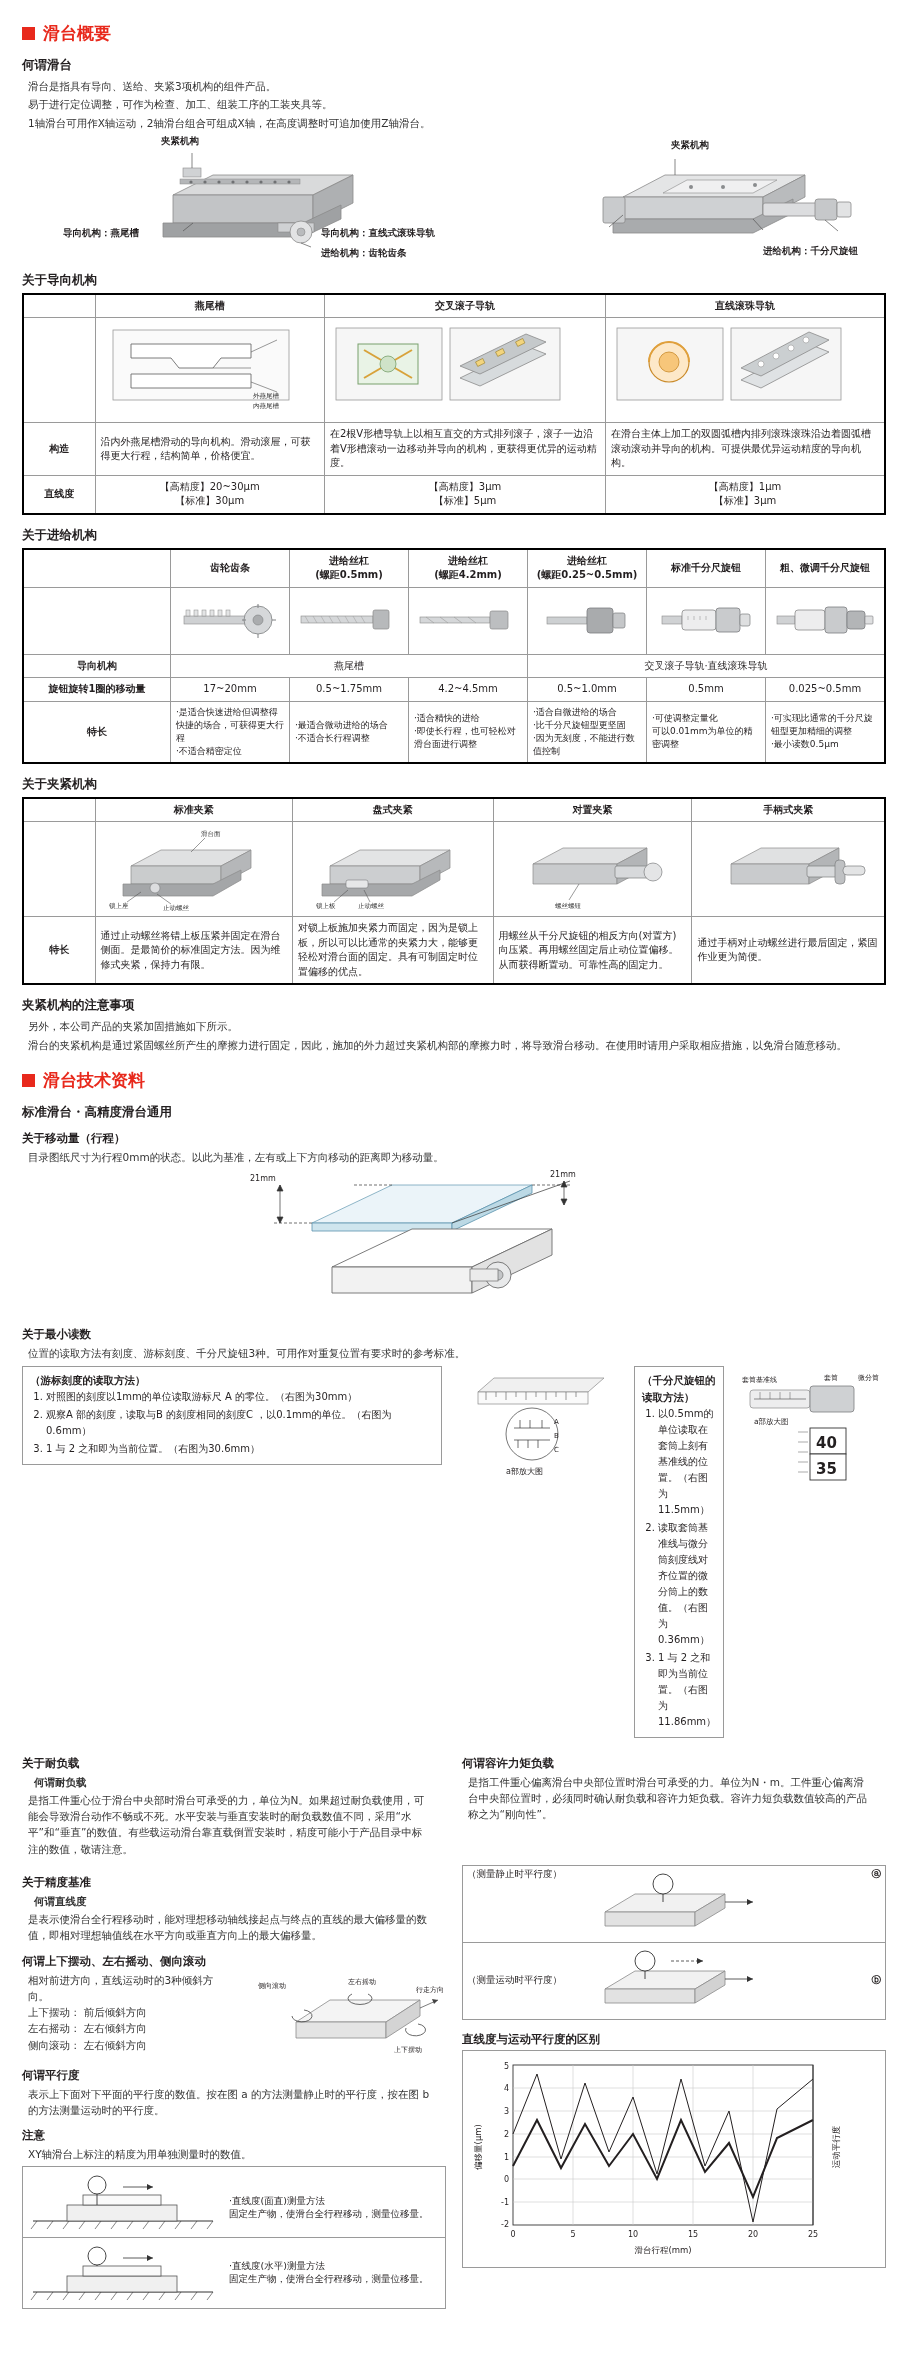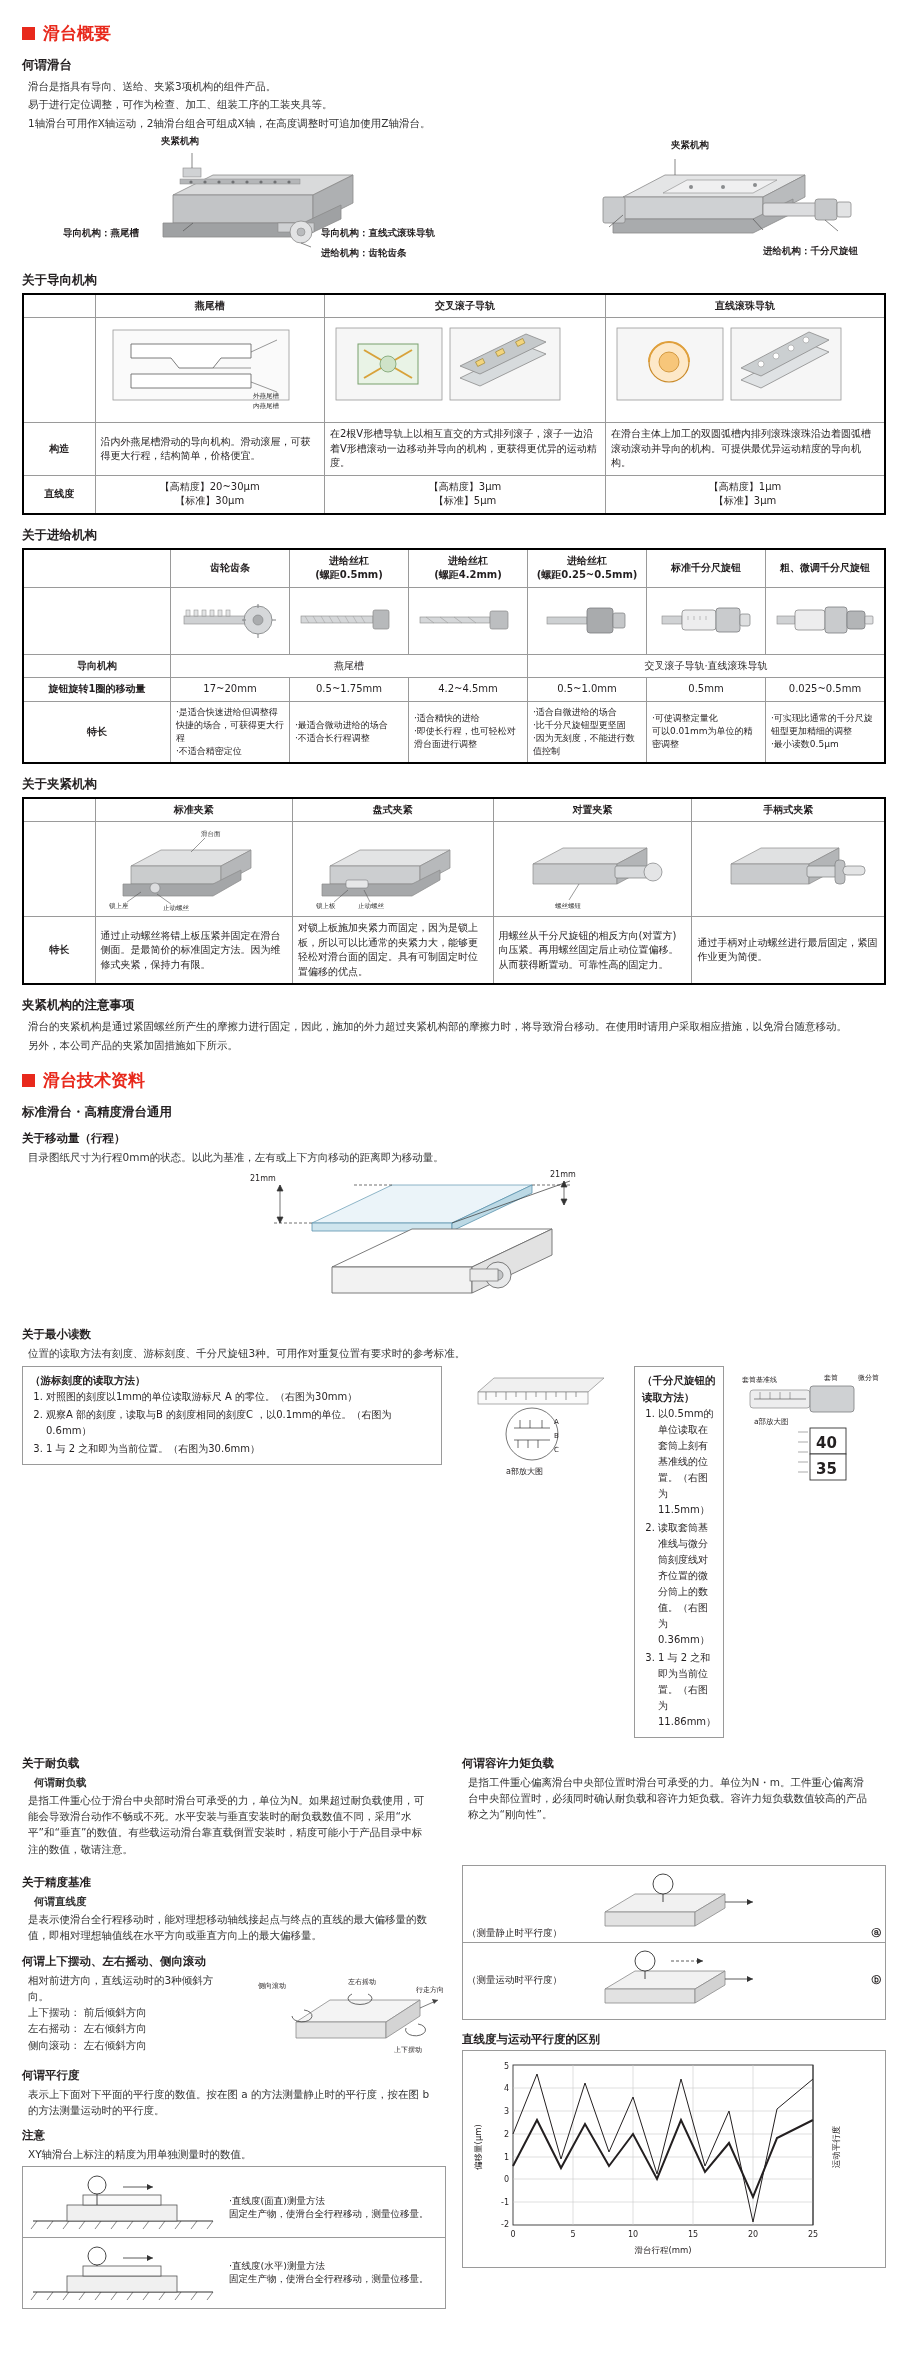--- a/index.html
+++ b/index.html
@@ -408,22 +408,22 @@
       <td class="rowhead">特长</td>
       <td>通过止动螺丝将错上板压紧并固定在滑台侧面。是最简价的标准固定方法。因为维修式夹紧，保持力有限。</td>
       <td>对锁上板施加夹紧力而固定，因为是锁上板，所以可以比通常的夹紧力大，能够更轻松对滑台面的固定。具有可制固定时位置偏移的优点。</td>
       <td>用螺丝从千分尺旋钮的相反方向(对置方)向压紧。再用螺丝固定后止动位置偏移。从而获得断置动。可靠性高的固定力。</td>
       <td>通过手柄对止动螺丝进行最后固定，紧固作业更为简便。</td>
     </tr>
   </tbody>
     </table>
 
   <div class="h2">夹紧机构的注意事项</div>
+  <div class="p">另外，本公司产品的夹紧加固措施如下所示。</div>
   <div class="p">滑台的夹紧机构是通过紧固螺丝所产生的摩擦力进行固定，因此，施加的外力超过夹紧机构部的摩擦力时，将导致滑台移动。在使用时请用户采取相应措施，以免滑台随意移动。</div>
-  <div class="p">另外，本公司产品的夹紧加固措施如下所示。</div>
 
   <div class="sec-title" style="margin-top:16px;">
     <span class="sq"></span>
     <span>滑台技术资料</span>
   </div>
 
   <div class="h2">标准滑台・高精度滑台通用</div>
 
   <div class="h3">关于移动量（行程）</div>
   <div class="p">目录图纸尺寸为行程0mm的状态。以此为基准，左有或上下方向移动的距离即为移动量。</div>
@@ -654,21 +654,21 @@
             <polygon points="130,20 124,17 124,23" fill="#333"></polygon>
           </svg>
           <div class="smallcap" style="white-space:pre-line;padding:4px 6px;">·直线度(水平)测量方法
 固定生产物，使滑台全行程移动，测量位移量。</div>
         </div>
       </div>
     </div>
 
     <div>
       <div style="border:1px solid #9a9a9a;">
-        <div style="display:flex;align-items:flex-end;border-bottom:1px solid #9a9a9a;padding:2px 4px;">
+        <div style="display:flex;align-items:flex-start;border-bottom:1px solid #9a9a9a;padding:2px 4px;">
           <div class="smallcap" style="flex:0 0 108px;">（测量静止时平行度）</div>
           <svg width="230" height="72" viewBox="0 0 230 72">
             <polygon points="30,44 120,44 150,26 60,26" fill="#f1f1f1" stroke="#8a8a8a" stroke-width="0.8"></polygon>
             <polygon points="30,44 120,44 120,58 30,58" fill="#e2e2e2" stroke="#8a8a8a" stroke-width="0.8"></polygon>
             <polygon points="120,44 150,26 150,40 120,58" fill="#d2d2d2" stroke="#8a8a8a" stroke-width="0.8"></polygon>
             <circle cx="88" cy="16" r="10" fill="#fff" stroke="#333" stroke-width="0.9"></circle>
             <line x1="88" y1="26" x2="88" y2="34" stroke="#333" stroke-width="0.9"></line>
             <line x1="150" y1="34" x2="178" y2="34" stroke="#333" stroke-width="0.8"></line>
             <polygon points="178,34 172,31 172,37" fill="#333"></polygon>
           </svg>

